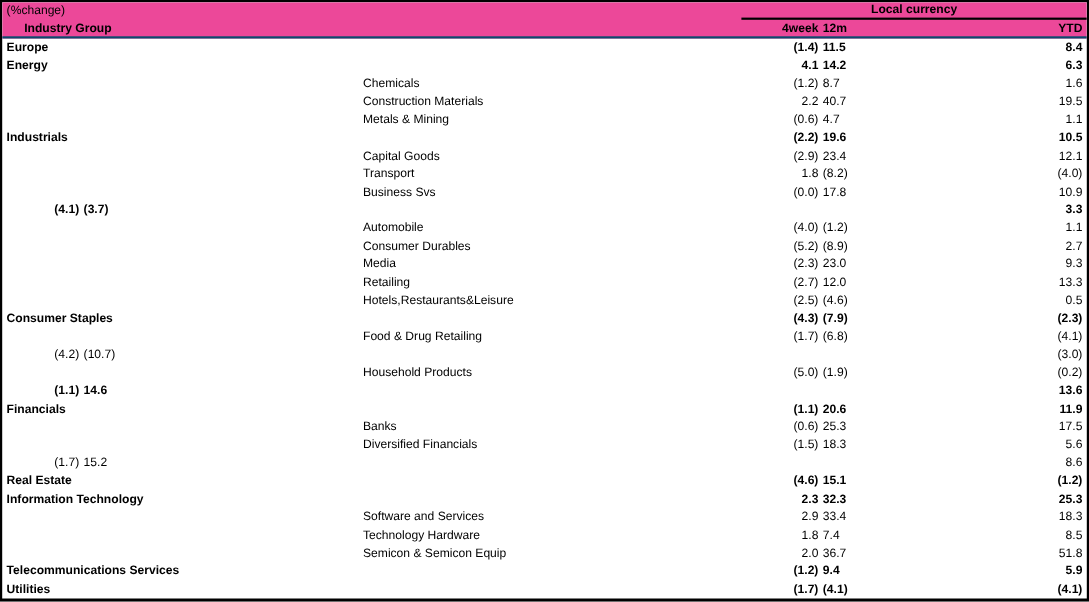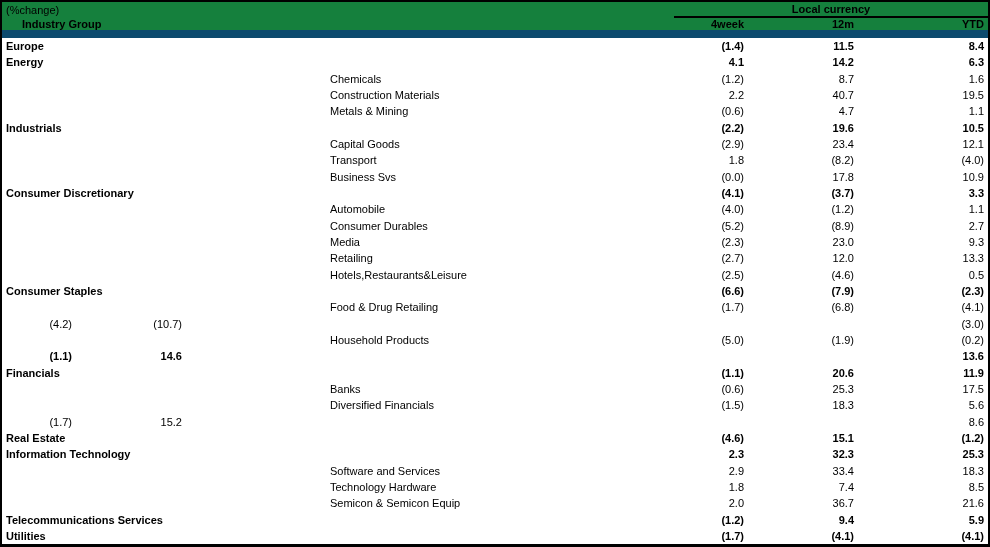--- a/index.html
+++ b/index.html
@@ -12,40 +12,40 @@
   .tbl {
     width: 990px; height: 547px;
     background: #fff;
     border: 2px solid #000;
     border-bottom-width: 3px;
     display: flex; flex-direction: column;
     overflow: hidden;
   }
   
   .hdr {
-    background: #15803d;
-    border-bottom: 8px solid #0c4a6e;
+    background: #ec4899;
+    border-bottom: 2px solid #0c4a6e;
     flex: 0 0 33px;
     display: flex; flex-direction: column;
   }
   .hr1 { display: flex; flex: 0 0 16px; }
   .note {
     flex: 0 0 672px; padding-left: 4px;
     display: flex; align-items: center;
   }
   .curr {
     flex: 1; text-align: center; font-weight: bold;
     border-bottom: 2px solid #000;
     display: flex; align-items: center; justify-content: center;
   }
   .hr2 { display: flex; flex: 1; font-weight: bold; align-items: center; }
   .ig { flex: 0 0 672px; padding-left: 20px; }
   
   .c1 { flex: 0 0 74px;  text-align: right; padding-right: 4px; }
-  .c2 { flex: 0 0 110px; text-align: right; padding-right: 4px; }
+  .c2 { flex: 0 0 110px; padding-right: 4px; }
   .c3 { flex: 1;         text-align: right; padding-right: 4px; }
   
   .body { flex: 1; display: flex; flex-direction: column; }
   .row { flex: 1; display: flex; align-items: center; }
   .row .lbl { flex: 0 0 672px; padding-left: 4px; white-space: nowrap; }
   .row.sub .lbl { padding-left: 328px; }
   .row.group { font-weight: bold; }
 </style>
 </head>
 <body>
@@ -114,21 +114,20 @@
       <div class="v c2">(8.2)</div>
       <div class="v c3">(4.0)</div>
     </div>
       <div class="row sub">
       <div class="lbl">Business Svs</div>
       <div class="v c1">(0.0)</div>
       <div class="v c2">17.8</div>
       <div class="v c3">10.9</div>
     </div>
       <div class="row group">
-      <div class="lbl">Consumer Discretionary</div>
       <div class="v c1">(4.1)</div>
       <div class="v c2">(3.7)</div>
       <div class="v c3">3.3</div>
     </div>
       <div class="row sub">
       <div class="lbl">Automobile</div>
       <div class="v c1">(4.0)</div>
       <div class="v c2">(1.2)</div>
       <div class="v c3">1.1</div>
     </div>
@@ -151,21 +150,21 @@
       <div class="v c3">13.3</div>
     </div>
       <div class="row sub">
       <div class="lbl">Hotels,Restaurants&amp;Leisure</div>
       <div class="v c1">(2.5)</div>
       <div class="v c2">(4.6)</div>
       <div class="v c3">0.5</div>
     </div>
       <div class="row group">
       <div class="lbl">Consumer Staples</div>
-      <div class="v c1">(6.6)</div>
+      <div class="v c1">(4.3)</div>
       <div class="v c2">(7.9)</div>
       <div class="v c3">(2.3)</div>
     </div>
       <div class="row sub">
       <div class="lbl">Food &amp; Drug Retailing</div>
       <div class="v c1">(1.7)</div>
       <div class="v c2">(6.8)</div>
       <div class="v c3">(4.1)</div>
     </div>
       <div class="row sub">
@@ -228,21 +227,21 @@
       <div class="row sub">
       <div class="lbl">Technology Hardware</div>
       <div class="v c1">1.8</div>
       <div class="v c2">7.4</div>
       <div class="v c3">8.5</div>
     </div>
       <div class="row sub">
       <div class="lbl">Semicon &amp; Semicon Equip</div>
       <div class="v c1">2.0</div>
       <div class="v c2">36.7</div>
-      <div class="v c3">21.6</div>
+      <div class="v c3">51.8</div>
     </div>
       <div class="row group">
       <div class="lbl">Telecommunications Services</div>
       <div class="v c1">(1.2)</div>
       <div class="v c2">9.4</div>
       <div class="v c3">5.9</div>
     </div>
       <div class="row group">
       <div class="lbl">Utilities</div>
       <div class="v c1">(1.7)</div>

